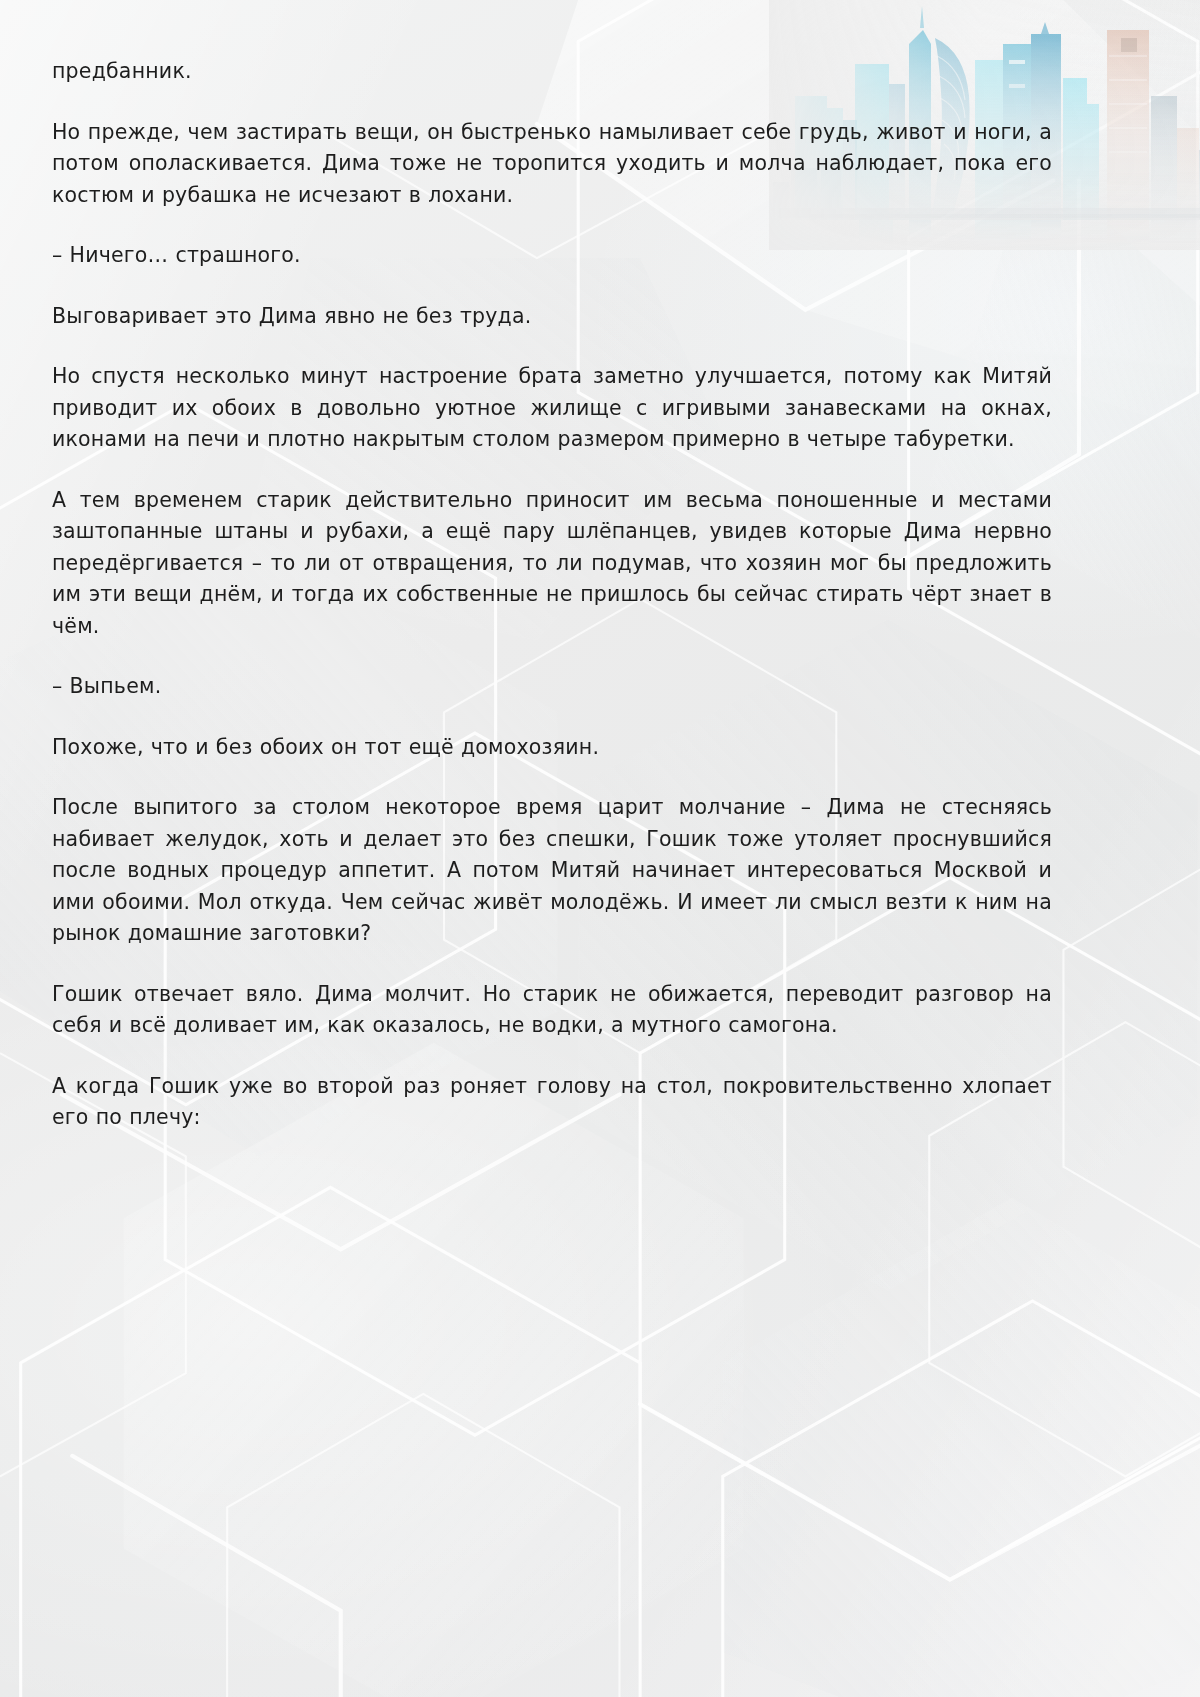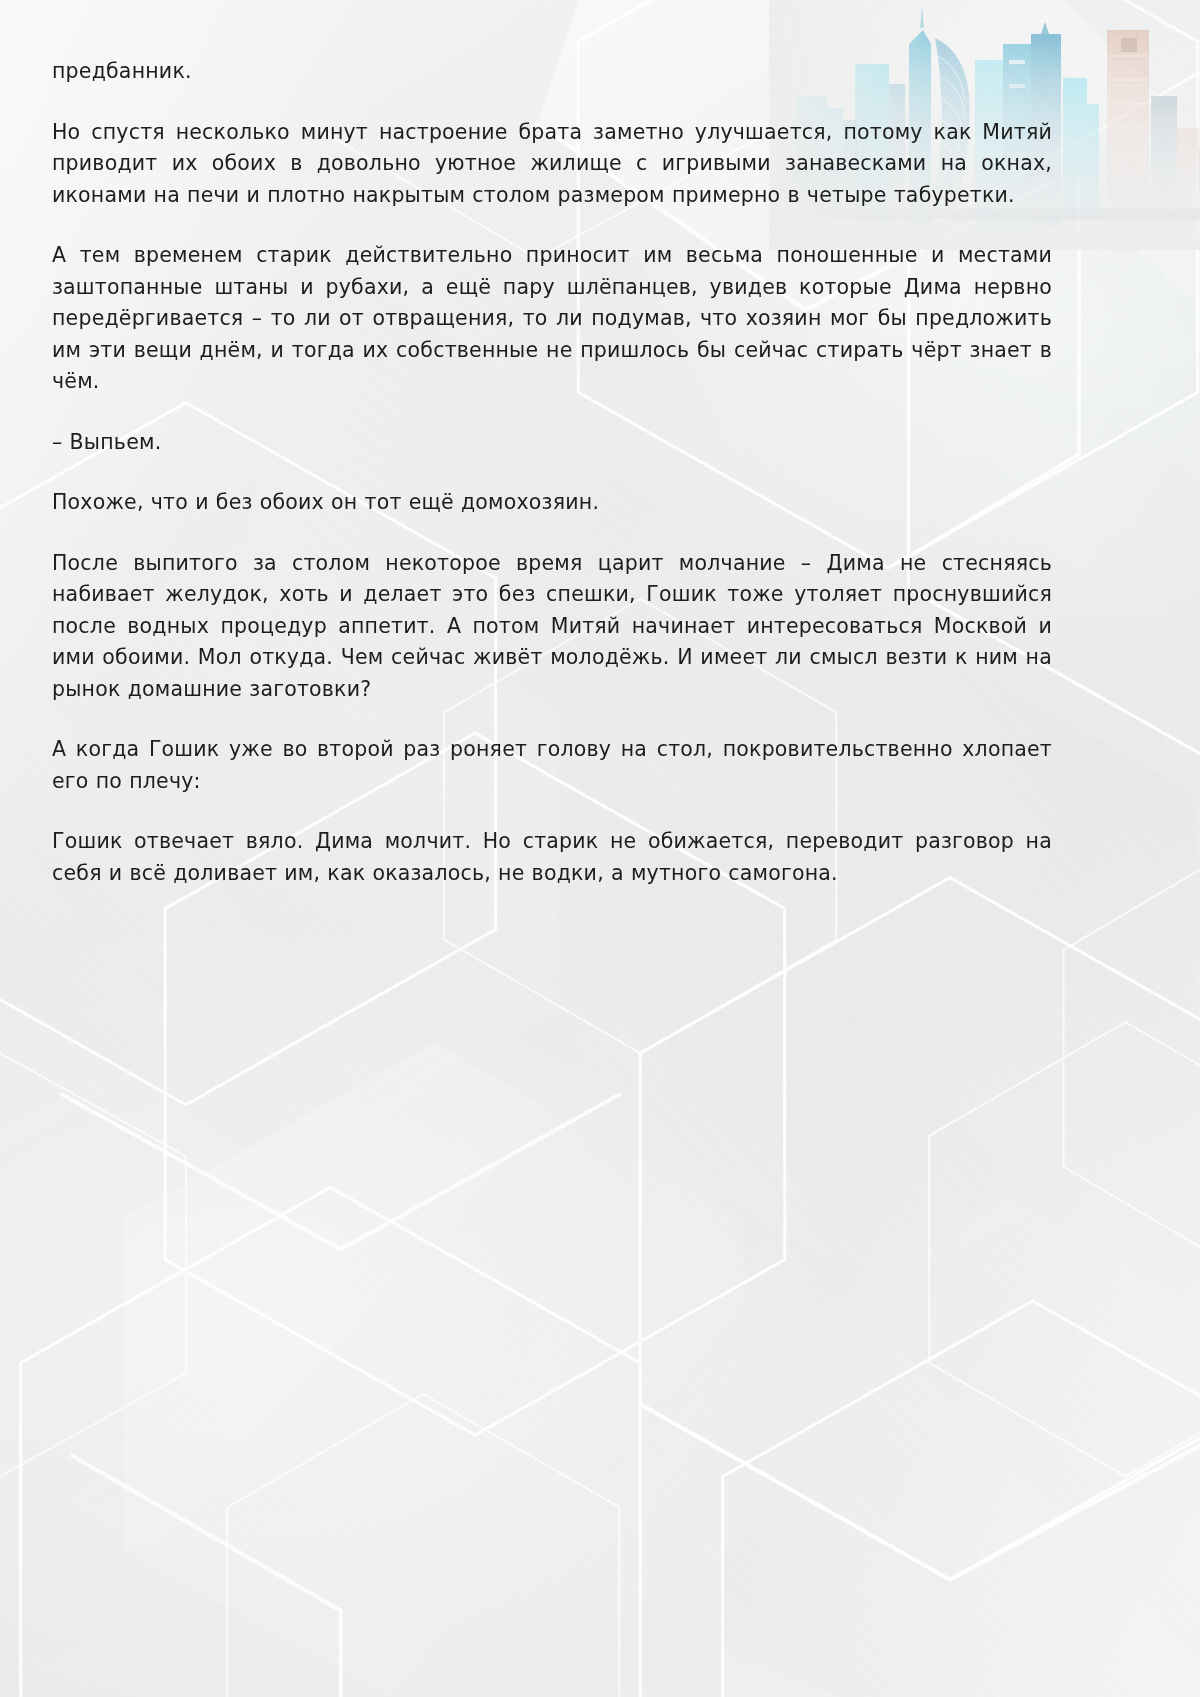--- a/index.html
+++ b/index.html
@@ -238,22 +238,25 @@
         <rect x="382" y="220" width="48" height="14" fill="url(#grayt)"></rect>
       </g>
     </g>
 
     <rect x="0" y="0" width="470" height="250" fill="url(#fade)"></rect>
     <rect x="0" y="0" width="470" height="250" fill="url(#fadeL)"></rect>
   </svg>
 
   <div class="content">
     <p class="para short">предбанник.</p>
+    <p class="para">Но прежде, чем застирать вещи, он быстренько намыливает себе грудь, живот и ноги, а потом ополаскивается.  Дима тоже не торопится уходить и молча наблюдает, пока его костюм и рубашка не исчезают в лохани.</p>
+    <p class="para short">– Ничего… страшного.</p>
+    <p class="para short">Выговаривает это Дима явно не без труда.</p>
     <p class="para">Но спустя несколько минут настроение брата заметно улучшается, потому как Митяй приводит их обоих в довольно уютное жилище с игривыми занавесками на окнах, иконами на печи и плотно накрытым столом размером примерно в четыре табуретки.</p>
     <p class="para">А тем временем старик действительно приносит им весьма поношенные и местами заштопанные штаны и рубахи, а ещё пару шлёпанцев, увидев которые Дима нервно передёргивается – то ли от отвращения, то ли подумав, что хозяин мог бы предложить им эти вещи днём, и тогда их собственные не пришлось бы сейчас стирать чёрт знает в чём.</p>
     <p class="para short">– Выпьем.</p>
     <p class="para short">Похоже, что и без обоих он тот ещё домохозяин.</p>
     <p class="para">После выпитого за столом некоторое время царит молчание – Дима не стесняясь набивает желудок, хоть и делает это без спешки, Гошик тоже утоляет проснувшийся после водных процедур аппетит. А потом Митяй начинает интересоваться Москвой и ими обоими. Мол откуда. Чем сейчас живёт молодёжь. И имеет ли смысл везти к ним на рынок домашние заготовки?</p>
+    <p class="para">Гошик отвечает вяло. Дима молчит. Но старик не обижается, переводит разговор на себя и всё доливает им, как оказалось, не водки, а мутного самогона.</p>
     <p class="para">А когда Гошик уже во второй раз роняет голову на стол, покровительственно хлопает его по плечу:</p>
-    <p class="para">Гошик отвечает вяло. Дима молчит. Но старик не обижается, переводит разговор на себя и всё доливает им, как оказалось, не водки, а мутного самогона.</p>
   </div>
 
 </div>
 
 </body></html>

